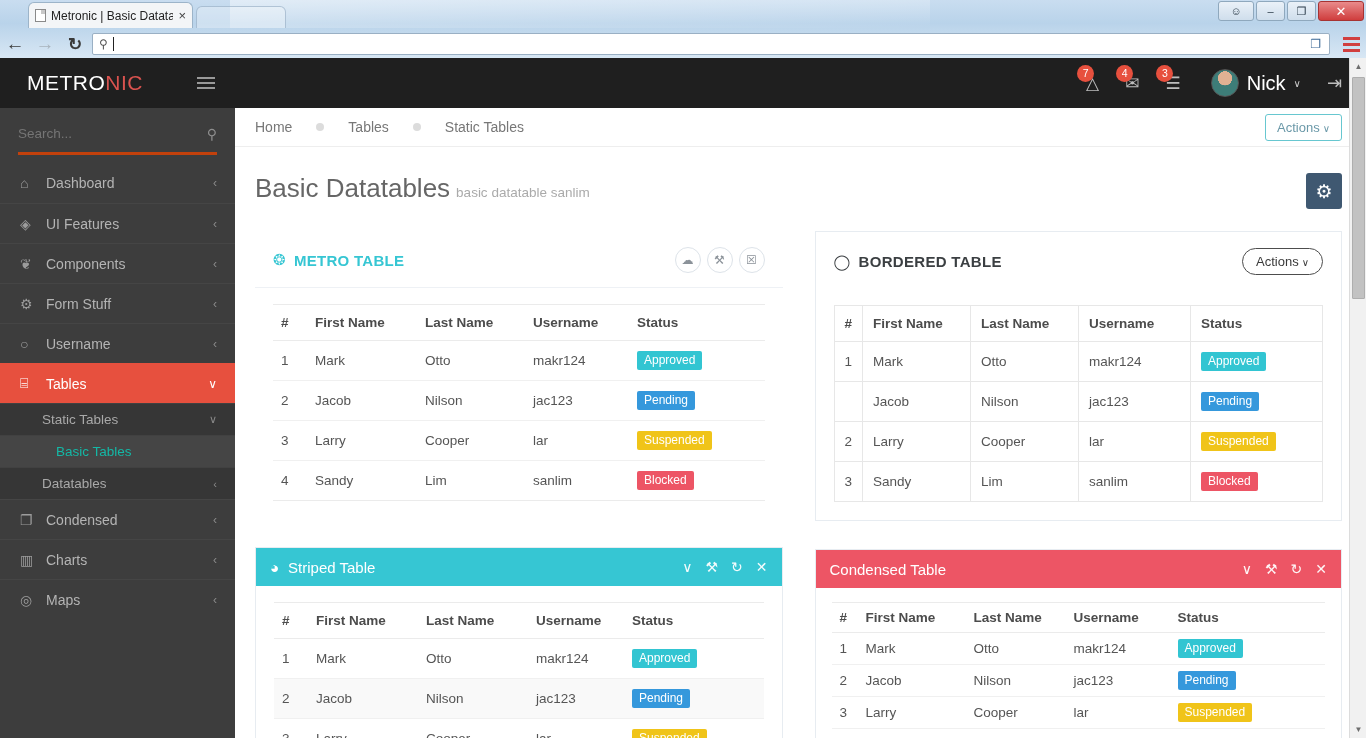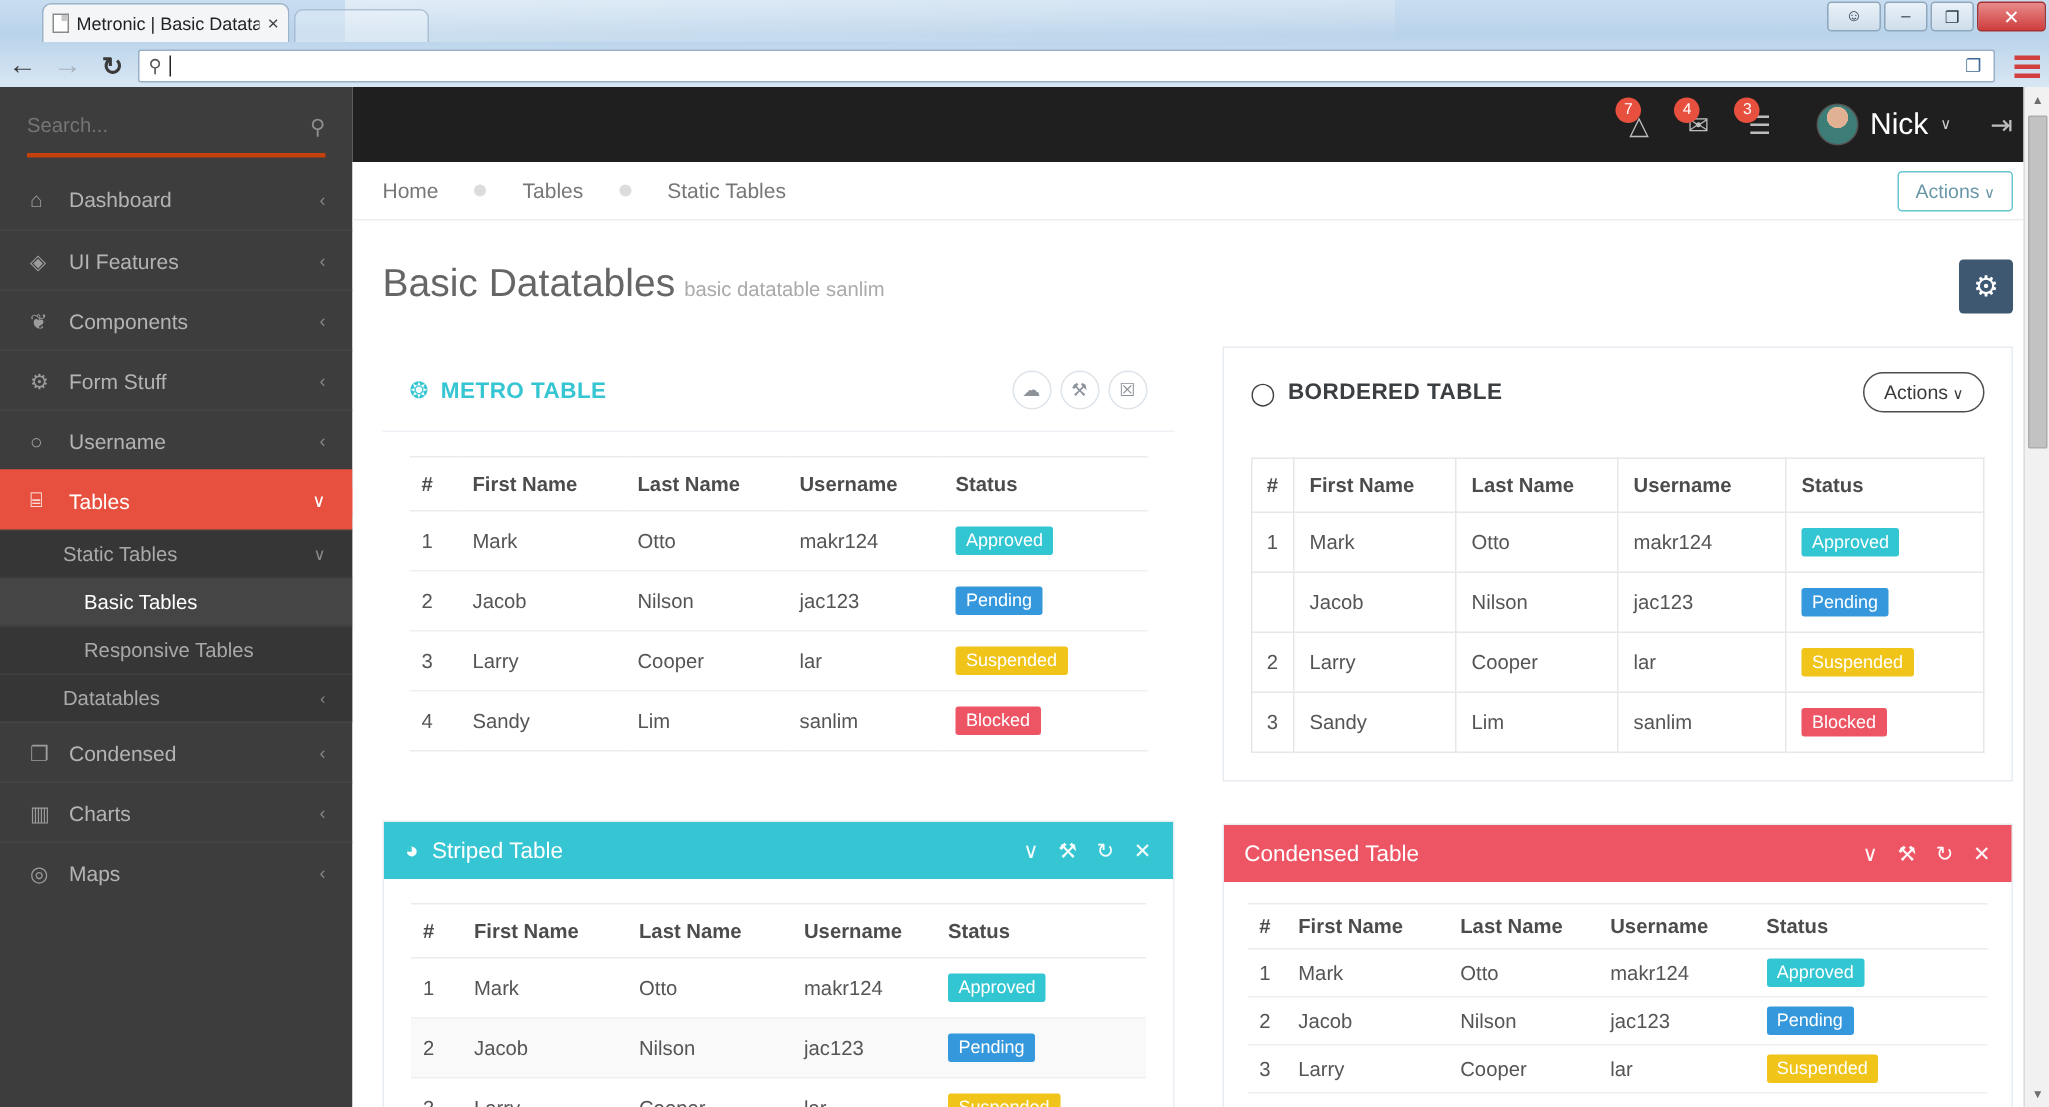--- a/index.html
+++ b/index.html
@@ -111,21 +111,21 @@
     border-top: 10px solid transparent; border-bottom: 10px solid transparent;
     border-left: 10px solid #e7503e;
   }
   .side-sub { background: #363636; }
   .side-sub .sub-item {
     display: flex; align-items: center; height: 32px; padding: 0 18px 0 42px;
     color: #a9a9a9; font-size: 13.5px; border-top: 1px solid #414141; cursor: pointer;
   }
   .side-sub .sub-item .txt { flex: 1; }
   .side-sub .sub-item.lvl2 { padding-left: 56px; }
-  .side-sub .sub-item.cur { background: #454545; color: #ffffff; }
+  .side-sub .sub-item.cur { background: #454545; color: #14b8a6; }
   .side-sub .sub-item .arrow { font-size: 11px; color: #8a8a8a; }
 
   
   .topbar {
     position: absolute; left: 235px; top: 0; width: 1131px; height: 50px;
     background: #1f1f1f; display: flex; align-items: center; justify-content: flex-end; padding-right: 24px;
   }
   .hdr-icon { position: relative; margin-left: 26px; color: #bdbdbd; font-size: 17px; cursor: pointer; }
   .hdr-badge {
     position: absolute; top: -8px; left: -9px; min-width: 17px; height: 17px; padding: 0 4px;
@@ -303,20 +303,30 @@
         <span></span>
         <span></span>
         <span></span>
       </div>
   </div>
 </div>
 
 <div class="viewport">
 
   <div class="sidebar">
+    <div class="brand">
+      <div class="brand-logo">
+        <span class="w">METRO</span><span class="r">NIC</span>
+      </div>
+      <div class="brand-toggle">
+          <span></span>
+          <span></span>
+          <span></span>
+        </div>
+    </div>
 
     <div class="side-search">
       <input placeholder="Search..." style="">
       <span class="mag">⚲</span>
     </div>
 
     <div class="side-item" style="border-top:none;">
       <span class="ico">⌂</span>
       <span class="txt">Dashboard</span>
       <span class="arrow">‹</span>
@@ -349,23 +359,20 @@
       <span class="arrow">∨</span>
     </div>
 
     <div class="side-sub">
       <div class="sub-item">
         <span class="txt">Static Tables</span>
         <span class="arrow">∨</span>
       </div>
       <div class="sub-item lvl2 cur">
         <span class="txt">Basic Tables</span>
-      </div>
-      <div class="sub-item lvl2">
-        <span class="txt">Responsive Tables</span>
       </div>
       <div class="sub-item">
         <span class="txt">Datatables</span>
         <span class="arrow">‹</span>
       </div>
     </div>
 
     <div class="side-item">
       <span class="ico">❐</span>
       <span class="txt">Condensed</span>

